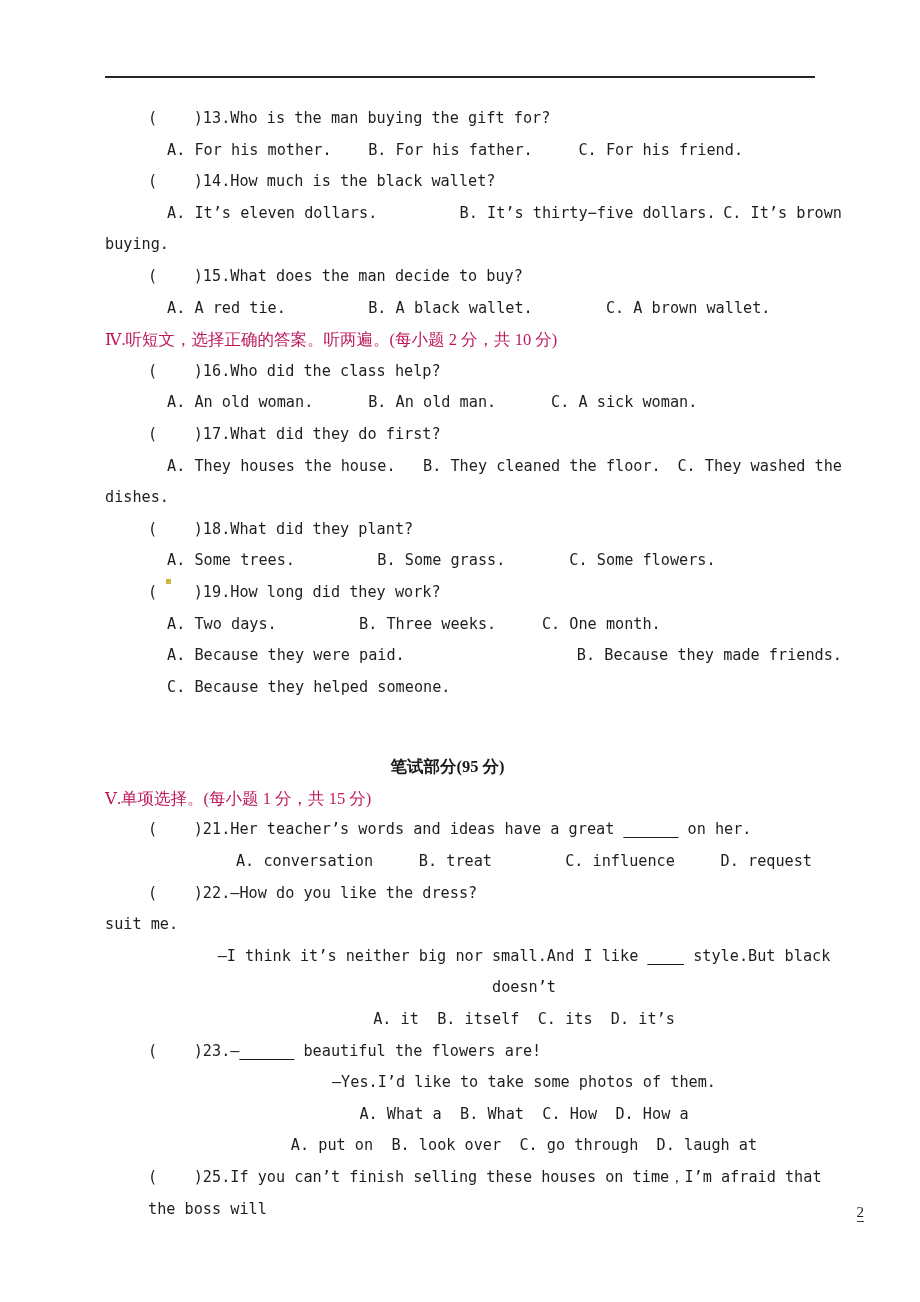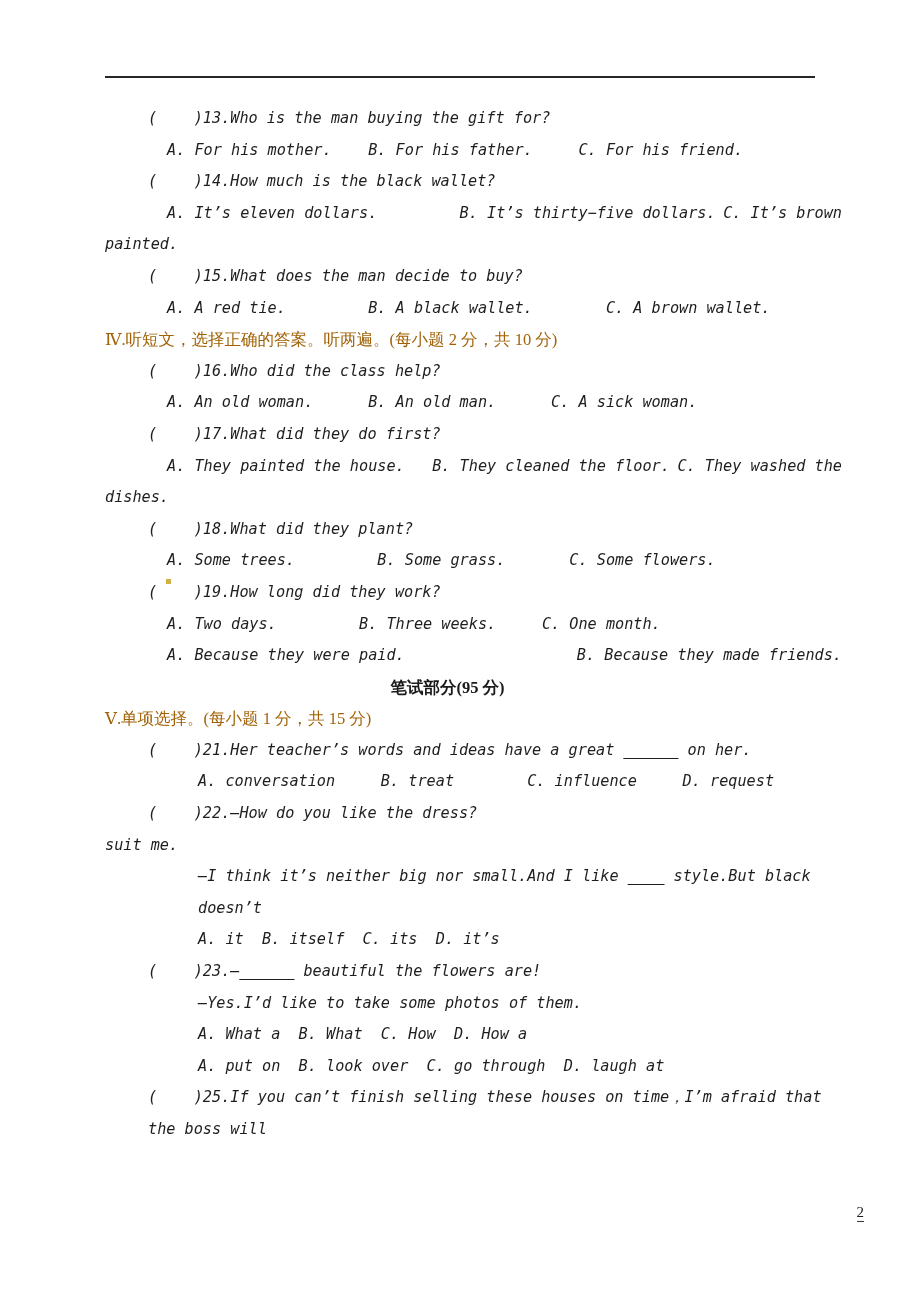--- a/index.html
+++ b/index.html
@@ -41,51 +41,51 @@
   }
 
   
   .line {
     font-family: "DejaVu Sans Mono", "Liberation Mono", monospace;
     font-size: 15.2px;
     line-height: 31.6px;
     white-space: pre-wrap;
     letter-spacing: 0px;
     color: #1e1e1e;
-    font-style: italic;
   }
   .cn {
     font-family: "Liberation Serif", "DejaVu Serif", serif;
     font-size: 16.5px;
     line-height: 31.6px;
-    color: #a16207;
+    color: #be185d;
   }
   
   .q        { padding-left: 43px; text-indent: 0; }
   .opt      { padding-left: 62px; }
-  .opt2     { padding-left: 93px; }
+  .opt2     { padding-left: 93px; text-align: center; }
   .flush    { padding-left: 0px; }
   .head     { padding-left: 0px; }
 
   .wide-spread {
     display: flex;
     justify-content: space-between;
     align-items: flex-start;
     padding-left: 62px;
     padding-right: 8px;
   }
   .wide-spread > span { white-space: pre; }
 
   .center-head {
     text-align: center;
     font-weight: bold;
     font-family: "Liberation Serif", "DejaVu Serif", serif;
     font-size: 16.5px;
     line-height: 31.6px;
     padding-right: 60px;
+    margin-top: 48px;
   }
 
   .blank {
     text-decoration: underline;
     text-underline-offset: 3px;
   }
 
   
   .artifact {
     position: absolute;
@@ -116,41 +116,42 @@
 
   <div class="top-rule"></div>
 
   <div class="content">
 
     <div class="line q"><span>(    )13.</span><span>Who is the man buying the gift for?</span></div>
     <div class="line opt">A. For his mother.    B. For his father.     C. For his friend.</div>
 
     <div class="line q"><span>(    )14.</span><span>How much is the black wallet?</span></div>
     <div class="line wide-spread"><span>A. It’s eleven dollars.         B. It’s thirty−five dollars.</span><span>C. It’s brown</span></div>
-    <div class="line flush">painted.</div>
+    <div class="line flush">buying.</div>
 
     <div class="line q"><span>(    )15.</span><span>What does the man decide to buy?</span></div>
     <div class="line opt">A. A red tie.         B. A black wallet.        C. A brown wallet.</div>
 
     <div class="cn head">Ⅳ.听短文，选择正确的答案。听两遍。(每小题 2 分，共 10 分)</div>
 
     <div class="line q"><span>(    )16.</span><span>Who did the class help?</span></div>
     <div class="line opt">A. An old woman.      B. An old man.      C. A sick woman.</div>
 
     <div class="line q"><span>(    )17.</span><span>What did they do first?</span></div>
-    <div class="line wide-spread"><span>A. They painted the house.   B. They cleaned the floor.</span><span>C. They washed the</span></div>
+    <div class="line wide-spread"><span>A. They houses the house.   B. They cleaned the floor.</span><span>C. They washed the</span></div>
     <div class="line flush">dishes.</div>
 
     <div class="line q"><span>(    )18.</span><span>What did they plant?</span></div>
     <div class="line opt">A. Some trees.         B. Some grass.       C. Some flowers.</div>
 
     <div class="line q"><span>(    )19.</span><span>How long did they work?</span></div>
     <div class="line opt">A. Two days.         B. Three weeks.     C. One month.</div>
 
     <div class="line wide-spread"><span>A. Because they were paid.</span><span>B. Because they made friends.</span></div>
+    <div class="line opt">C. Because they helped someone.</div>
 
     <div class="center-head">笔试部分(95 分)</div>
 
     <div class="cn head">Ⅴ.单项选择。(每小题 1 分，共 15 分)</div>
 
     <div class="line q"><span>(    )21.</span><span>Her teacher’s words and ideas have a great </span><span class="blank">______</span><span> on her.</span></div>
     <div class="line opt2">A. conversation     B. treat        C. influence     D. request</div>
 
     <div class="line q"><span>(    )22.</span><span>—How do you like the dress?</span></div>
     <div class="line flush">suit me.</div>

